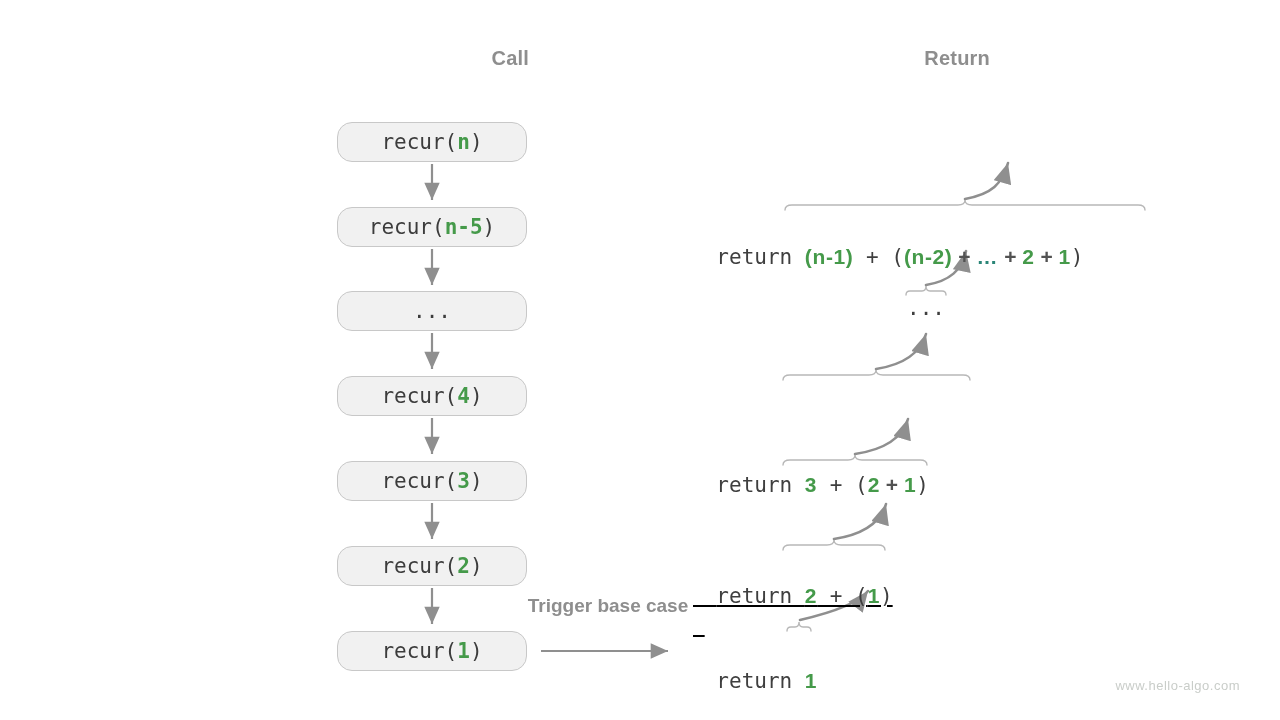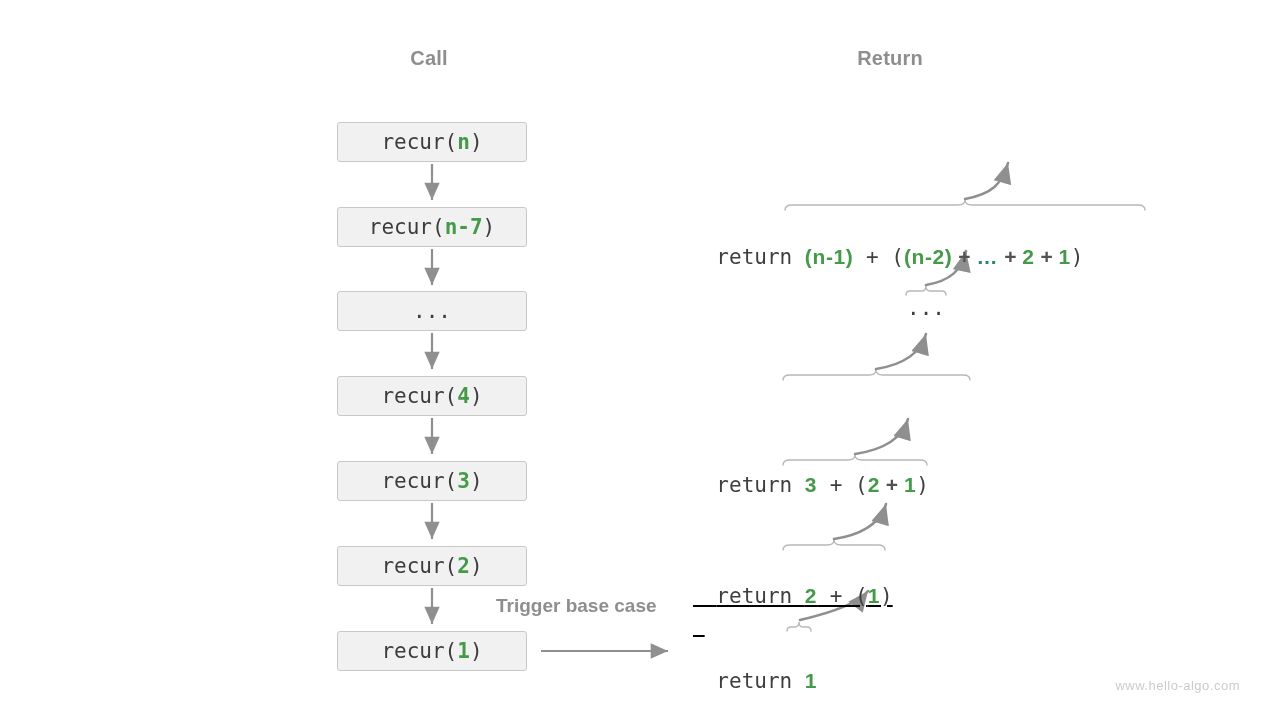--- a/index.html
+++ b/index.html
@@ -10,31 +10,31 @@
     height: 720px;
     background: #ffffff;
     overflow: hidden;
     font-family: "Liberation Sans", sans-serif;
   }
   .abs { position: absolute; }
   .hdr {
     font-size: 20px;
     font-weight: bold;
     color: #8e8e8e;
-    text-align: center;
+    text-align: right;
     width: 200px;
     letter-spacing: 0.2px;
   }
   .box {
     left: 337px;
     width: 190px;
     height: 40px;
     background: #f1f1f1;
     border: 1.5px solid #c8c8c8;
-    border-radius: 3px;
+    border-radius: 15px;
     display: flex;
     align-items: center;
     justify-content: center;
     font-family: "DejaVu Sans Mono", monospace;
     font-size: 21px;
     color: #3c3c3c;
     white-space: pre;
   }
   .box .bvar { color: #459a4a; font-weight: bold; }
   .retline {
@@ -53,20 +53,21 @@
     width: 46px;
     text-align: center;
     font-family: "DejaVu Sans Mono", monospace;
     font-size: 21px;
     color: #3f3f3f;
   }
   .trigger {
     left: 496px;
     top: 595px;
     width: 224px;
+    text-align: center;
     font-size: 19px;
     font-weight: bold;
     color: #8e8e8e;
   }
   .watermark {
     right: 40px;
     top: 678px;
     font-family: Liberation Sans, sans-serif;
     font-size: 13px;
     color: #c9cdc9;
@@ -121,21 +122,21 @@
       <path d="M855,454 C882,450 902,439 908,419" marker-end="url(#ah)"></path>
       <path d="M834,539 C860,535 880,524 886,504" marker-end="url(#ah)"></path>
       <path d="M800,620 C830,613 858,604 868,591" marker-end="url(#ah)"></path>
     </g>
   </svg>
 
   <div class="abs box" style="top:122px;">
     <span class="bpre">recur(</span><span class="bvar">n</span><span class="bpost">)</span>
   </div>
   <div class="abs box" style="top:207px;">
-    <span class="bpre">recur(</span><span class="bvar">n-7</span><span class="bpost">)</span>
+    <span class="bpre">recur(</span><span class="bvar">n-5</span><span class="bpost">)</span>
   </div>
   <div class="abs box" style="top:291px;">
     <span class="bpre">...</span><span class="bvar"></span><span class="bpost"></span>
   </div>
   <div class="abs box" style="top:376px;">
     <span class="bpre">recur(</span><span class="bvar">4</span><span class="bpost">)</span>
   </div>
   <div class="abs box" style="top:461px;">
     <span class="bpre">recur(</span><span class="bvar">3</span><span class="bpost">)</span>
   </div>

